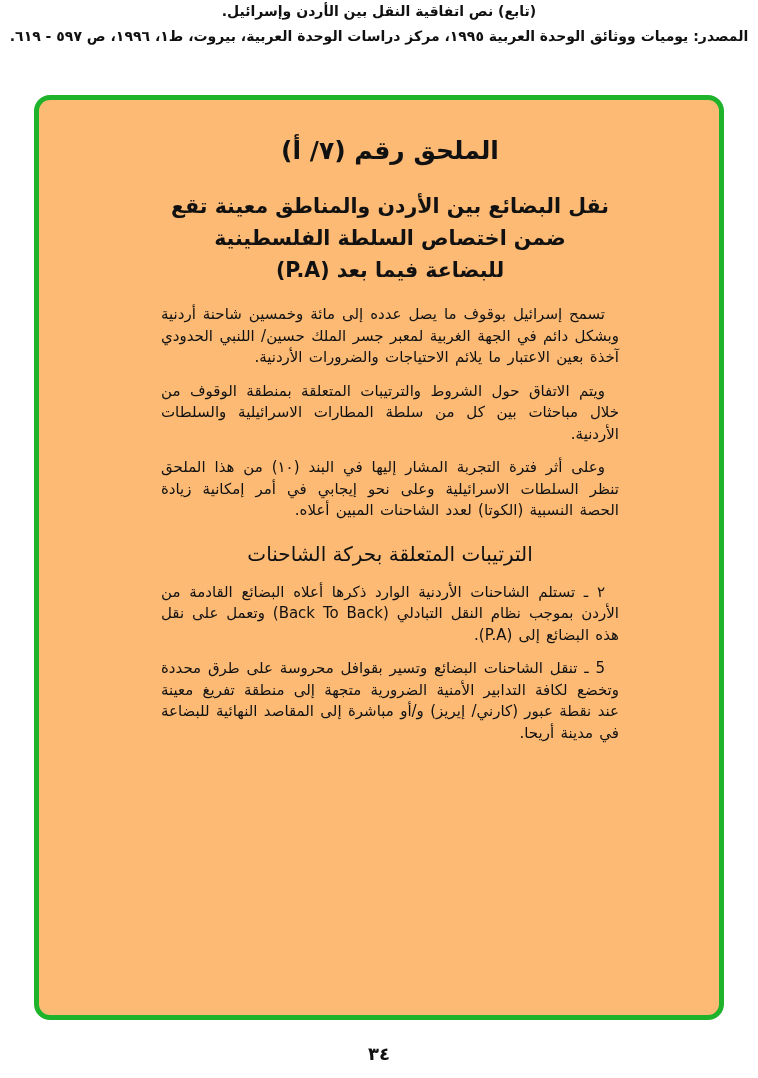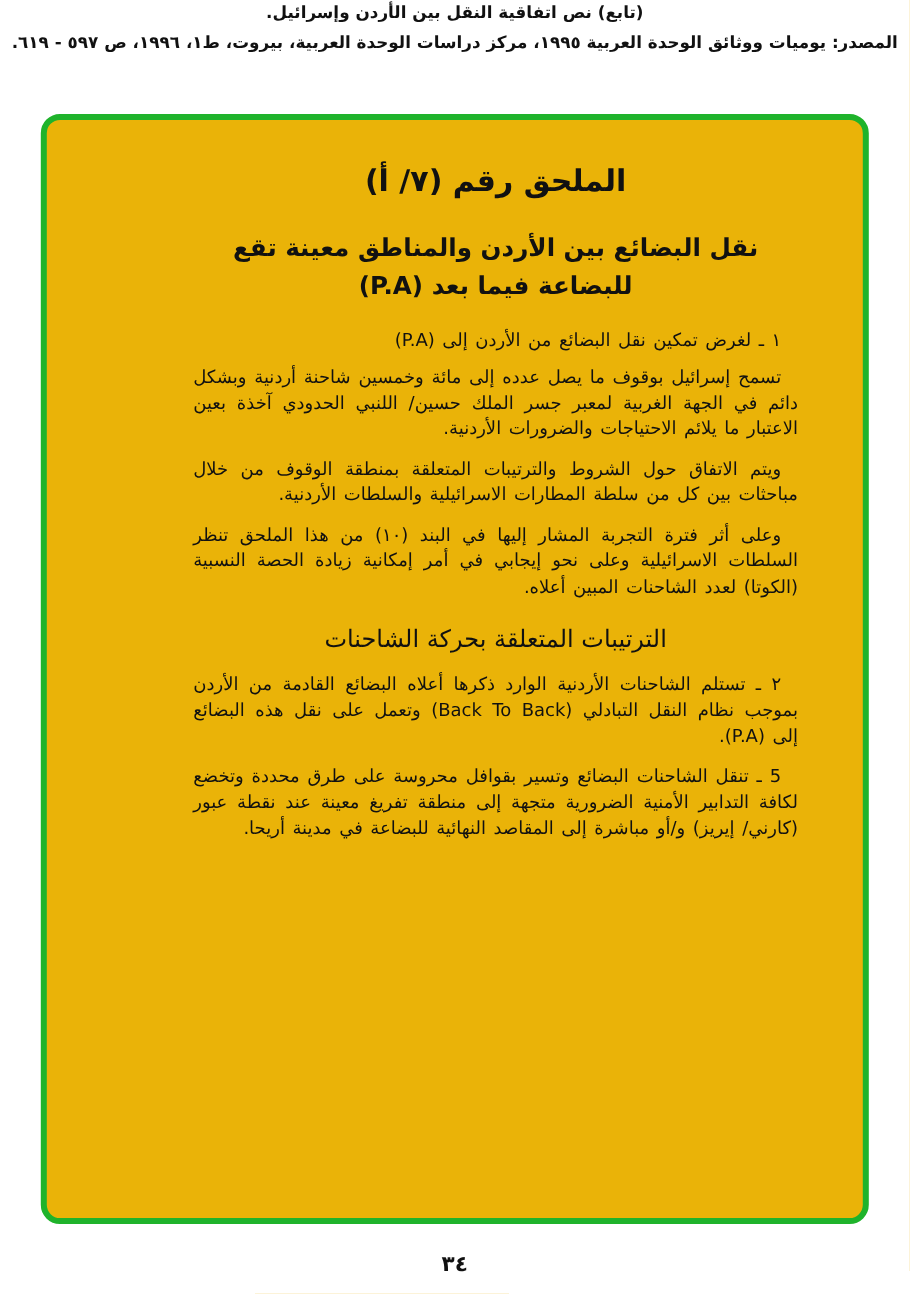--- a/index.html
+++ b/index.html
@@ -28,22 +28,22 @@
     letter-spacing: 0.1px;
   }
   .doc-box {
     position: absolute;
     top: 95px;
     left: 34px;
     right: 34px;
     bottom: 58px;
     border: 5px solid var(--green, #1fb32b);
     border-radius: 16px;
-    background: #eab308;
-    padding: 36px 54px 20px 122px;
+    background: #fdba74;
+    padding: 36px 100px 20px 122px;
   }
   .annex-title {
     text-align: center;
     font-size: 25px;
     font-weight: bold;
     margin-bottom: 26px;
   }
   .doc-heading {
     text-align: center;
     font-size: 20.5px;
@@ -86,24 +86,24 @@
   <div class="page-header">
     <div class="header-line1">(تابع) نص اتفاقية النقل بين الأردن وإسرائيل.</div>
     <div class="header-line2">المصدر: يوميات ووثائق الوحدة العربية ١٩٩٥، مركز دراسات الوحدة العربية، بيروت، ط١، ١٩٩٦، ص ٥٩٧ - ٦١٩.</div>
   </div>
 
   <div class="doc-box">
     <div class="annex-title">الملحق رقم (٧/ أ)</div>
 
     <div class="doc-heading">
       <div>نقل البضائع بين الأردن والمناطق معينة تقع</div>
+      <div>ضمن اختصاص السلطة الفلسطينية</div>
       <div>للبضاعة فيما بعد (P.A)</div>
     </div>
 
-    <p class="para lead">١ ـ لغرض تمكين نقل البضائع من الأردن إلى (P.A)</p>
     <p class="para">تسمح إسرائيل بوقوف ما يصل عدده إلى مائة وخمسين شاحنة أردنية وبشكل دائم في الجهة الغربية لمعبر جسر الملك حسين/ اللنبي الحدودي آخذة بعين الاعتبار ما يلائم الاحتياجات والضرورات الأردنية.</p>
     <p class="para">ويتم الاتفاق حول الشروط والترتيبات المتعلقة بمنطقة الوقوف من خلال مباحثات بين كل من سلطة المطارات الاسرائيلية والسلطات الأردنية.</p>
     <p class="para">وعلى أثر فترة التجربة المشار إليها في البند (١٠) من هذا الملحق تنظر السلطات الاسرائيلية وعلى نحو إيجابي في أمر إمكانية زيادة الحصة النسبية (الكوتا) لعدد الشاحنات المبين أعلاه.</p>
 
     <div class="section-heading">الترتيبات المتعلقة بحركة الشاحنات</div>
 
     <p class="para">٢ ـ تستلم الشاحنات الأردنية الوارد ذكرها أعلاه البضائع القادمة من الأردن بموجب نظام النقل التبادلي (Back To Back) وتعمل على نقل هذه البضائع إلى (P.A).</p>
     <p class="para">5 ـ تنقل الشاحنات البضائع وتسير بقوافل محروسة على طرق محددة وتخضع لكافة التدابير الأمنية الضرورية متجهة إلى منطقة تفريغ معينة عند نقطة عبور (كارني/ إيريز) و/أو مباشرة إلى المقاصد النهائية للبضاعة في مدينة أريحا.</p>
   </div>
 

